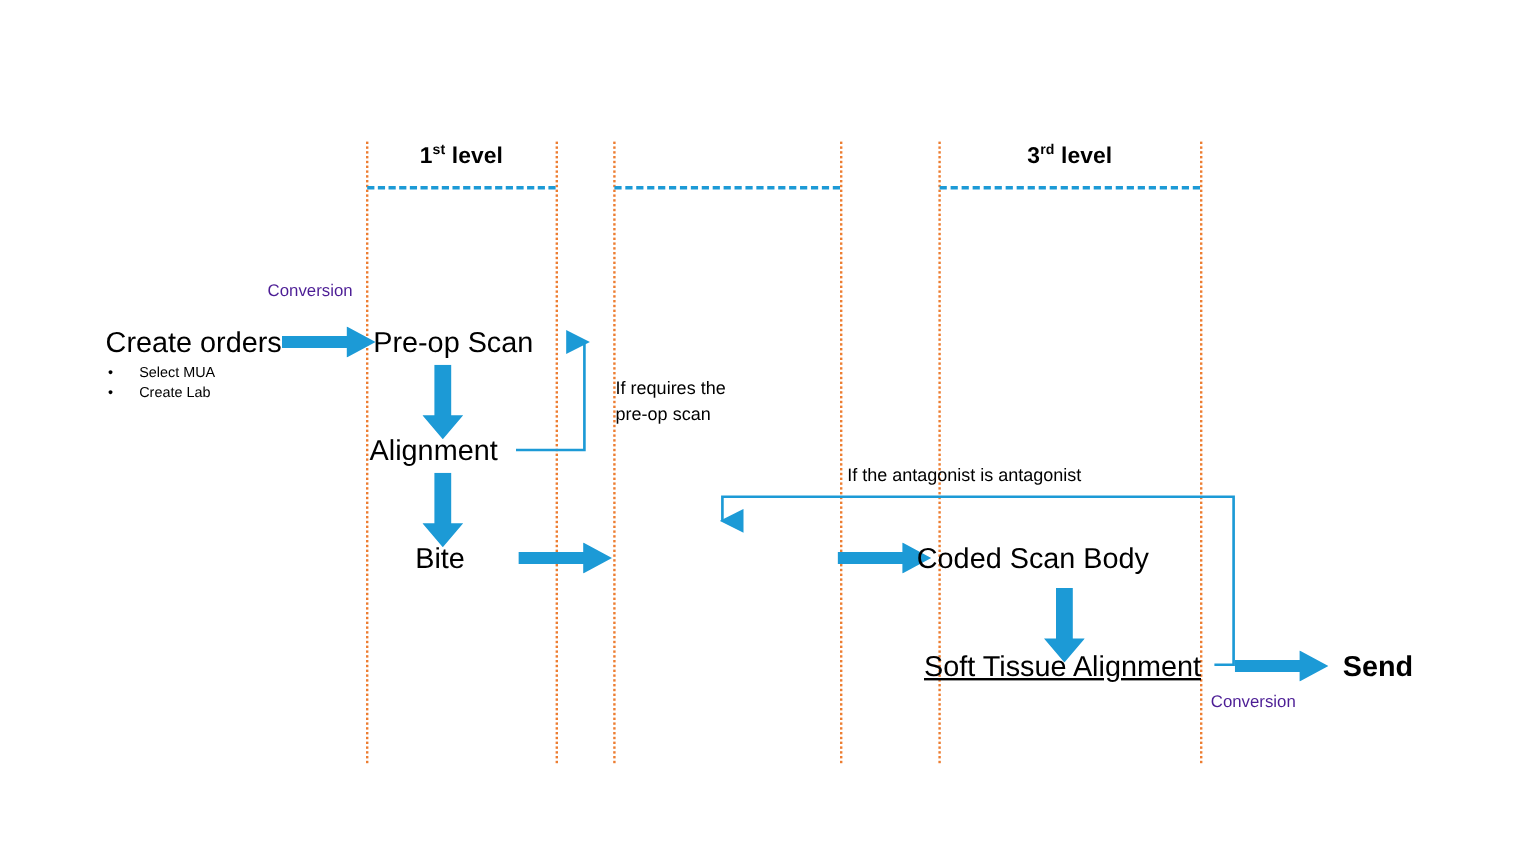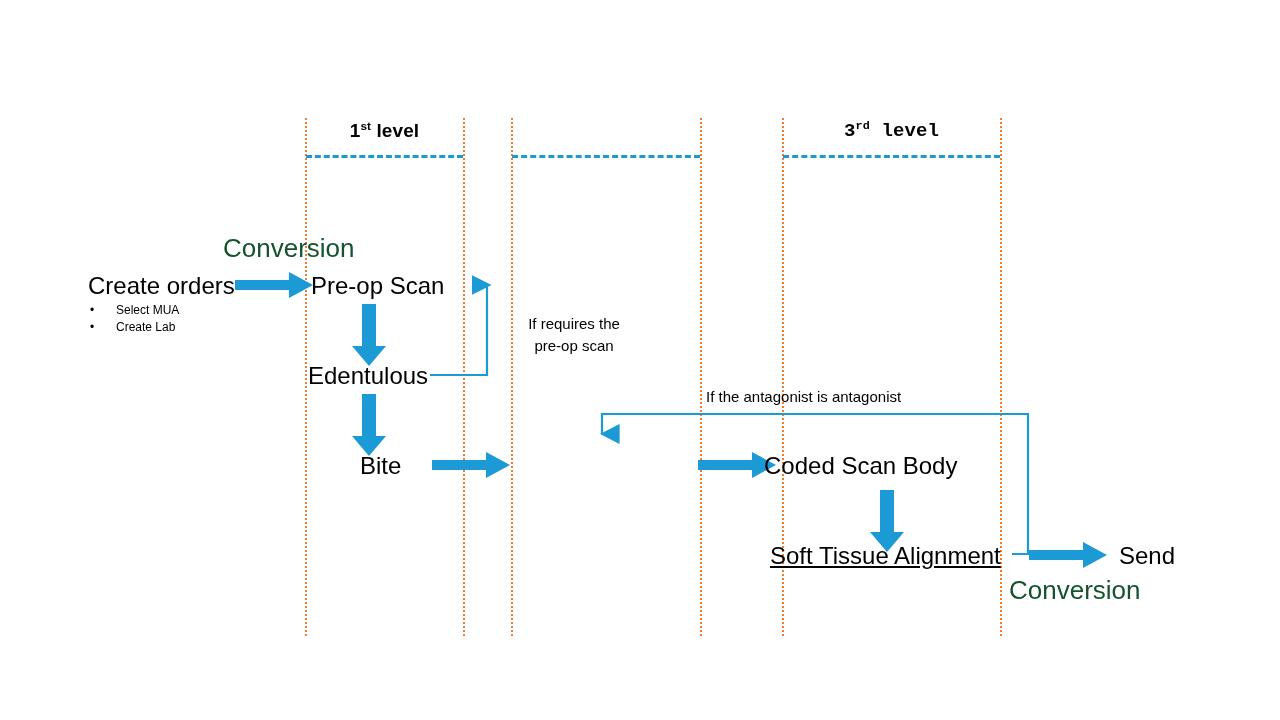--- a/index.html
+++ b/index.html
@@ -50,33 +50,33 @@
     position: absolute;
     font-size: 24px;
     color: #000000;
     white-space: nowrap;
     line-height: 1.15;
   }
 
   
   .caption {
     position: absolute;
-    font-size: 26px;
-    color: #14532d;
+    font-size: 14px;
+    color: #4c1d95;
     white-space: nowrap;
     line-height: 1.15;
   }
   .cond {
     position: absolute;
     font-size: 15px;
     color: #000000;
     line-height: 1.45;
     white-space: pre-line;
   }
-  .cond.center { text-align: center; }
+  .cond.center { }
 
   
   .bullets {
     position: absolute;
     font-size: 12px;
     line-height: 1.38;
     color: #000000;
     white-space: nowrap;
   }
   .bullets .bline { display: block; }
@@ -110,21 +110,21 @@
   <div class="vline" style="left:782px; top:118px; height:518px;"></div>
   <div class="vline" style="left:1000px; top:118px; height:518px;"></div>
 
   <div class="hdash" style="left:306px; top:155px; width:157px;"></div>
   <div class="hdash" style="left:512px; top:155px; width:188px;"></div>
   <div class="hdash" style="left:783px; top:155px; width:217px;"></div>
 
   <div class="level-label" style="left:306px; top:120px; width:157px;">
     <span>1</span><sup>st</sup><span> level</span>
   </div>
-  <div class="level-label" style="left:783px; top:120px; width:217px;font-family:Liberation Mono, monospace;">
+  <div class="level-label" style="left:783px; top:120px; width:217px;">
     <span>3</span><sup>rd</sup><span> level</span>
   </div>
 
   <svg id="connectors" viewBox="0 0 1280 720" xmlns="http://www.w3.org/2000/svg">
     <defs>
       <marker id="tip-left" markerWidth="9" markerHeight="9" refX="8" refY="4.5" orient="auto">
         <path d="M9,0 L9,9 L0,4.5 z" fill="#1C9AD6"></path>
       </marker>
       <marker id="tip-down" markerWidth="9" markerHeight="9" refX="4.5" refY="8" orient="auto">
         <path d="M0,0 L9,0 L4.5,9 z" fill="#1C9AD6"></path>
@@ -177,24 +177,24 @@
 
   <div class="node" style="left:88px; top:272px;">Create orders</div>
 
   <div class="bullets" style="left:90px; top:302px;">
     <span class="bline"><span class="bdot">•</span><span>Select MUA</span></span>
     <span class="bline"><span class="bdot">•</span><span>Create Lab</span></span>
   </div>
 
   <div class="node" style="left:311px; top:272px;">Pre-op Scan</div>
 
-  <div class="node" style="left:308px; top:362px;">Edentulous</div>
-
-  <div class="node" style="left:360px; top:452px;text-align:right;">Bite</div>
+  <div class="node" style="left:308px; top:362px;">Alignment</div>
+
+  <div class="node" style="left:346px; top:452px;text-align:right;">Bite</div>
 
 
   <div class="node" style="left:764px; top:452px;">Coded Scan Body</div>
 
   <div class="node" style="left:770px; top:542px;text-decoration:underline;">Soft Tissue Alignment</div>
 
-  <div class="node" style="left:1119px; top:542px;">Send</div>
+  <div class="node" style="left:1119px; top:542px;font-weight:bold;">Send</div>
 
 </div>
 
 </body></html>

